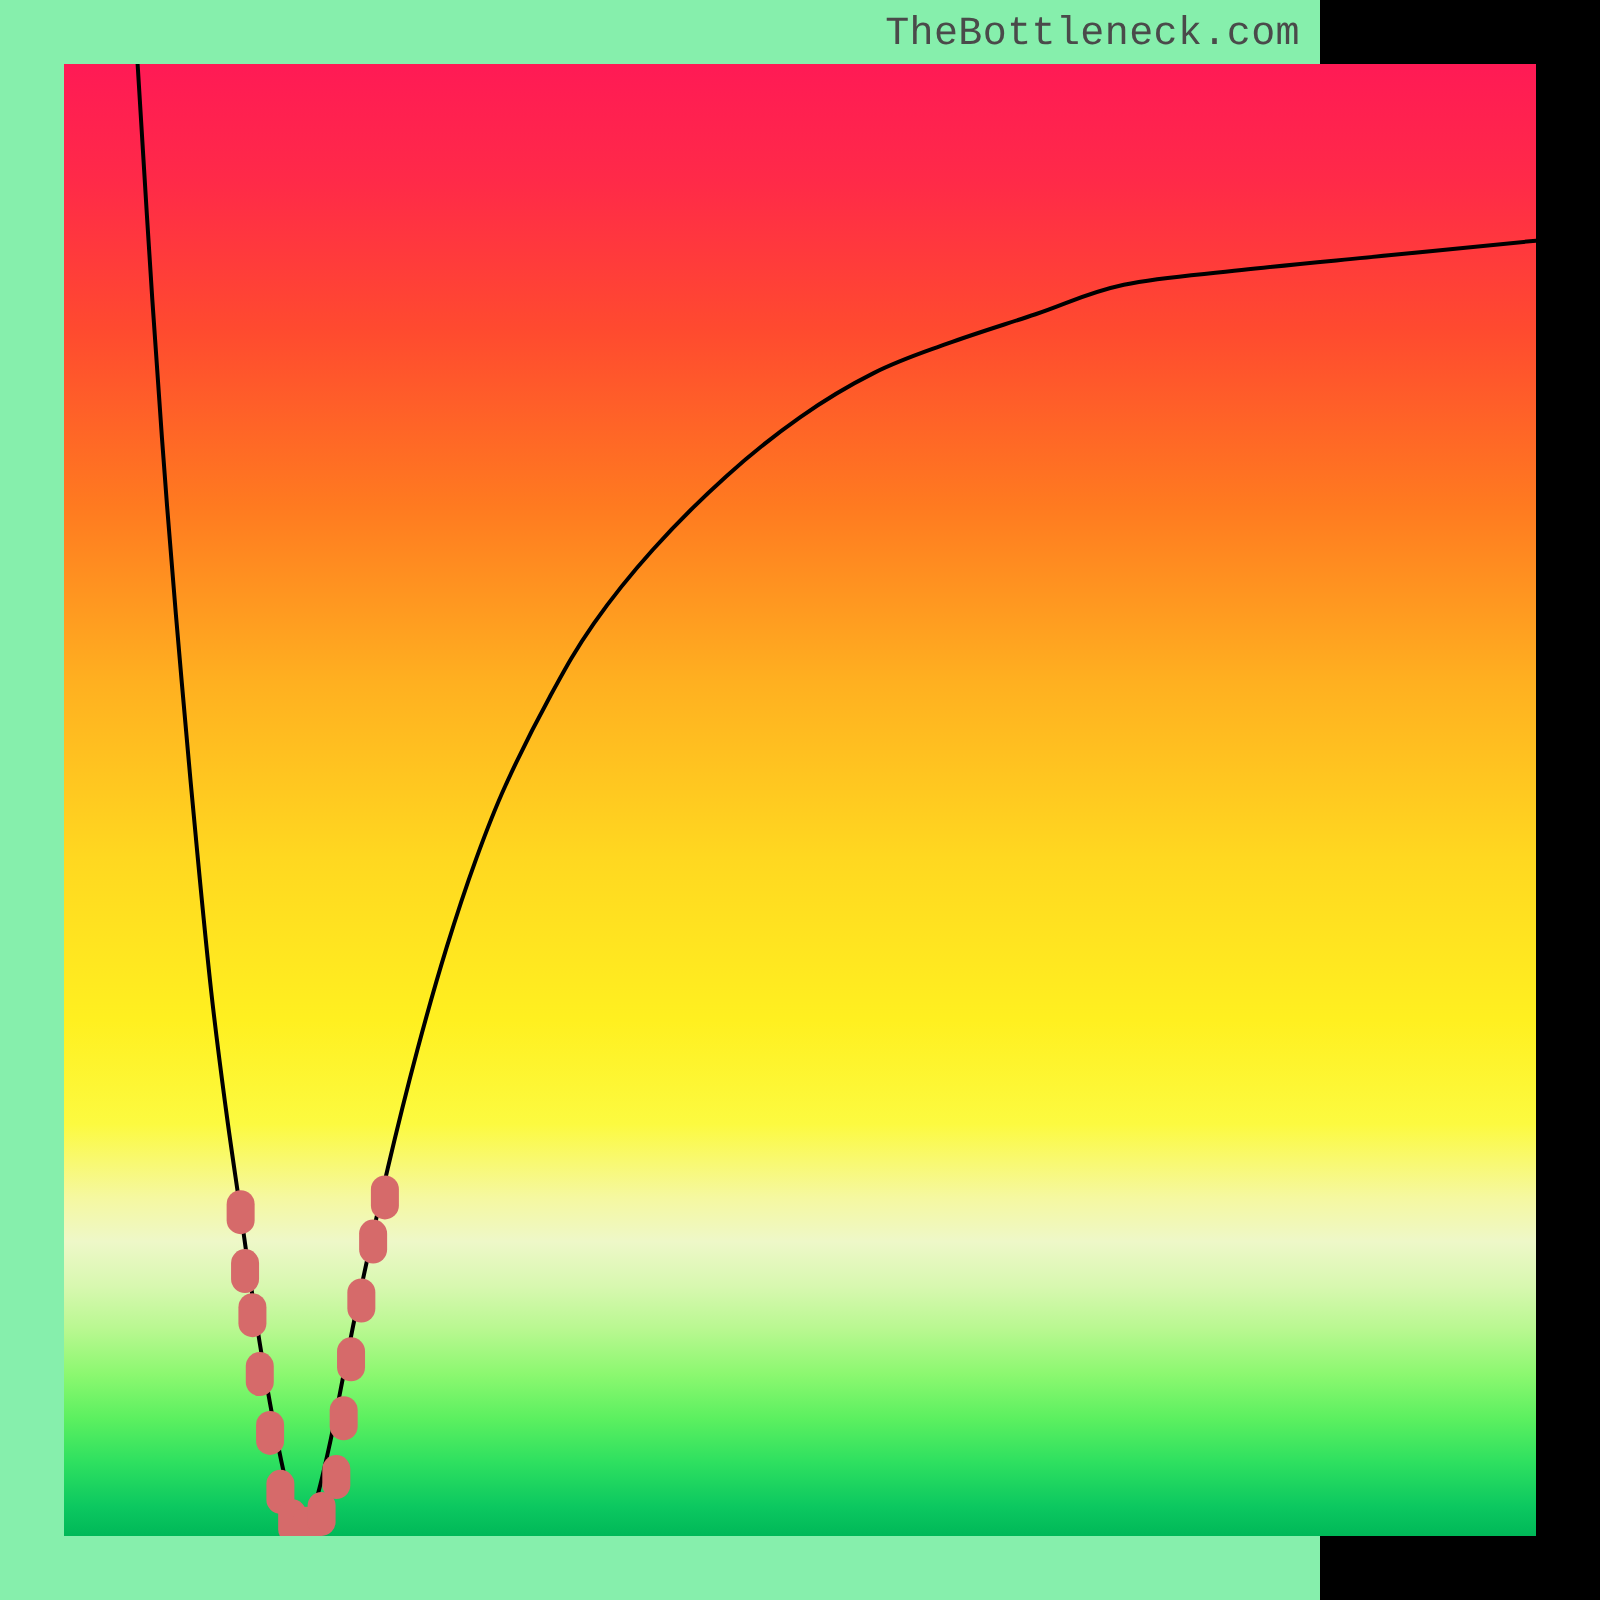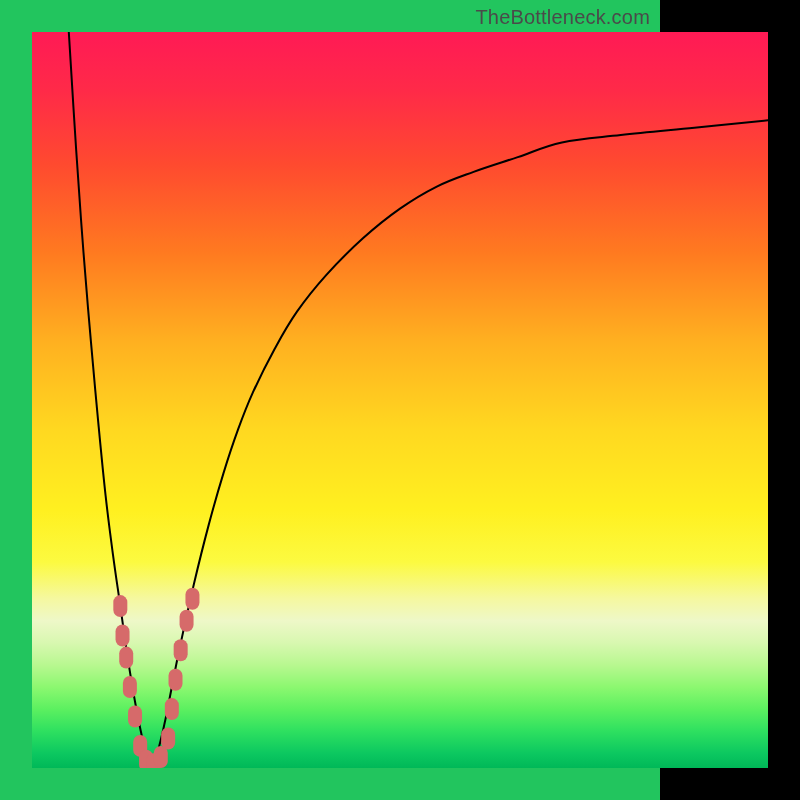--- a/index.html
+++ b/index.html
@@ -10,21 +10,22 @@
     background: #000;
     overflow: hidden;
     font-family: Arial, Helvetica, sans-serif;
   }
   .frame {
     position: absolute;
     top: 0;
     left: 0;
     width: 660px;
     height: 800px;
-    background: #22c55e;
+    background: #86efac;
+    font-family: Liberation Mono, monospace;
   }
   .plot-area {
     position: absolute;
     left: 32px;
     top: 32px;
     width: 736px;
     height: 736px;
     
     background: linear-gradient(
       to bottom,

